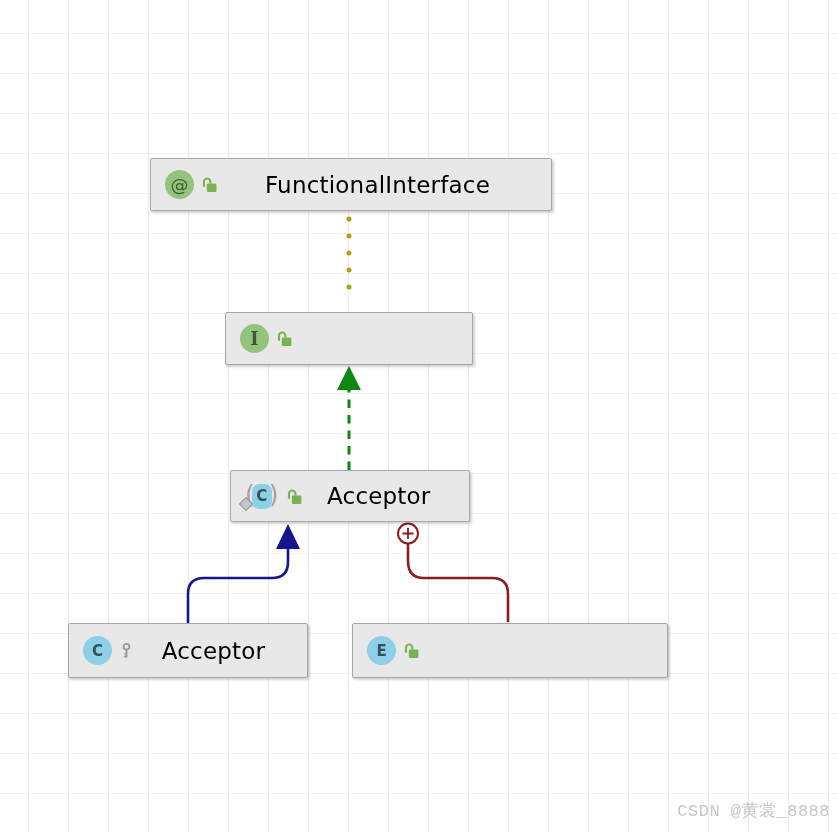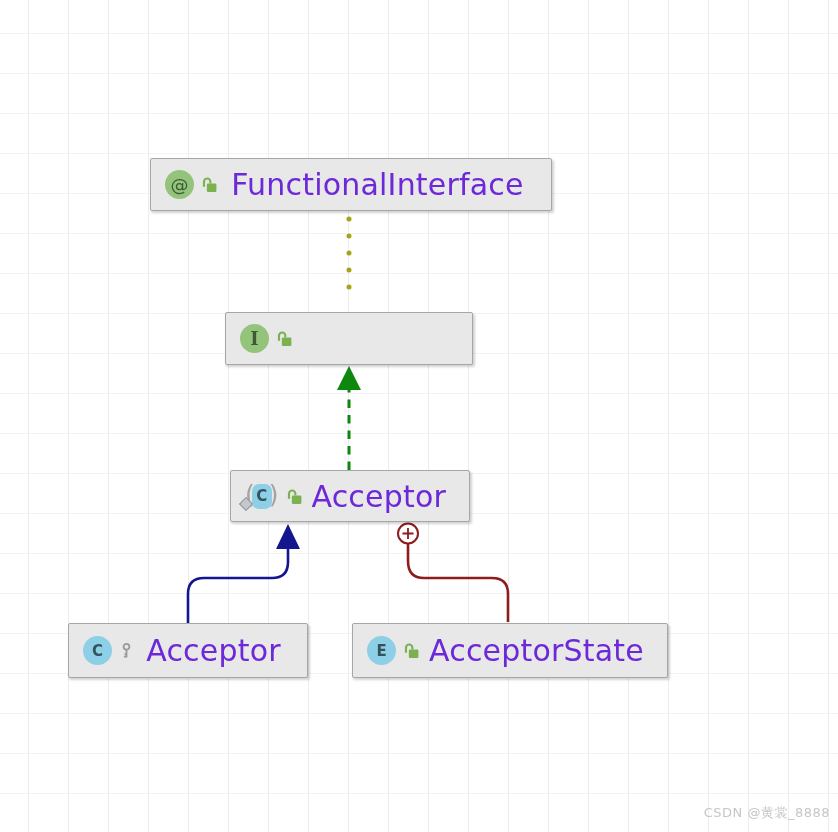--- a/index.html
+++ b/index.html
@@ -37,22 +37,22 @@
   }
   .n-fi  { left: 150px; top: 158px; width: 402px; height: 53px; }
   .n-run { left: 225px; top: 312px; width: 248px; height: 53px; }
   .n-acc { left: 230px; top: 470px; width: 240px; height: 52px; }
   .n-acc2{ left:  68px; top: 623px; width: 240px; height: 55px; }
   .n-as  { left: 352px; top: 623px; width: 316px; height: 55px; }
   .icons { display: flex; align-items: center; gap: 7px; flex: 0 0 auto; }
   .label {
     flex: 1 1 auto;
     text-align: center;
-    font-size: 30px;
-    color: #6d28d9;
+    font-size: 23px;
+    color: #000000;
     letter-spacing: 0.2px;
     white-space: nowrap;
   }
   .circle {
     width: 29px; height: 29px;
     border-radius: 50%;
     display: flex; align-items: center; justify-content: center;
     flex: 0 0 auto;
   }
   .circle.green { background: #94c47c; color: #3c5a34; font-size: 18px; }
@@ -79,25 +79,26 @@
     width: 8px; height: 8px;
     background: #c3c8cd;
     border: 1.5px solid #8f959b;
     transform: rotate(45deg);
     z-index: 2;
   }
   .mod-icon { display: flex; align-items: center; flex: 0 0 auto; }
   #watermark {
     position: absolute;
     right: 8px; bottom: 10px;
-    font-size: 13px;
+    font-size: 17px;
     color: #c6c6c6;
     letter-spacing: 0.5px;
     z-index: 1;
     user-select: none;
+    font-family: Liberation Mono, monospace;
   }
 </style>
 </head>
 <body>
 
 <div id="canvas">
 
   <svg id="edges">
     <g>
       <line x1="349" y1="219" x2="349" y2="304" stroke-width="5" stroke-linecap="round" stroke-dasharray="0 17" stroke="#a8a215"></line>
@@ -178,17 +179,16 @@
   <div class="node n-as">
     <span class="icons">
       <span class="circle blue">E</span>
       <span class="mod-icon">
         <svg width="17" height="17" viewBox="0 0 16 16">
           <rect x="5.5" y="7" width="9" height="8" rx="1.2" fill="#7cb152"></rect>
           <path d="M2.8 10.2 V5.4 a3 3 0 0 1 6 0 V7" fill="none" stroke="#7cb152" stroke-width="2"></path>
         </svg>
       </span>
     </span>
-    <span class="label">AcceptorState</span>
   </div>
 
   <div id="watermark">CSDN @黄裳_8888</div>
 </div>
 
 </body></html>

